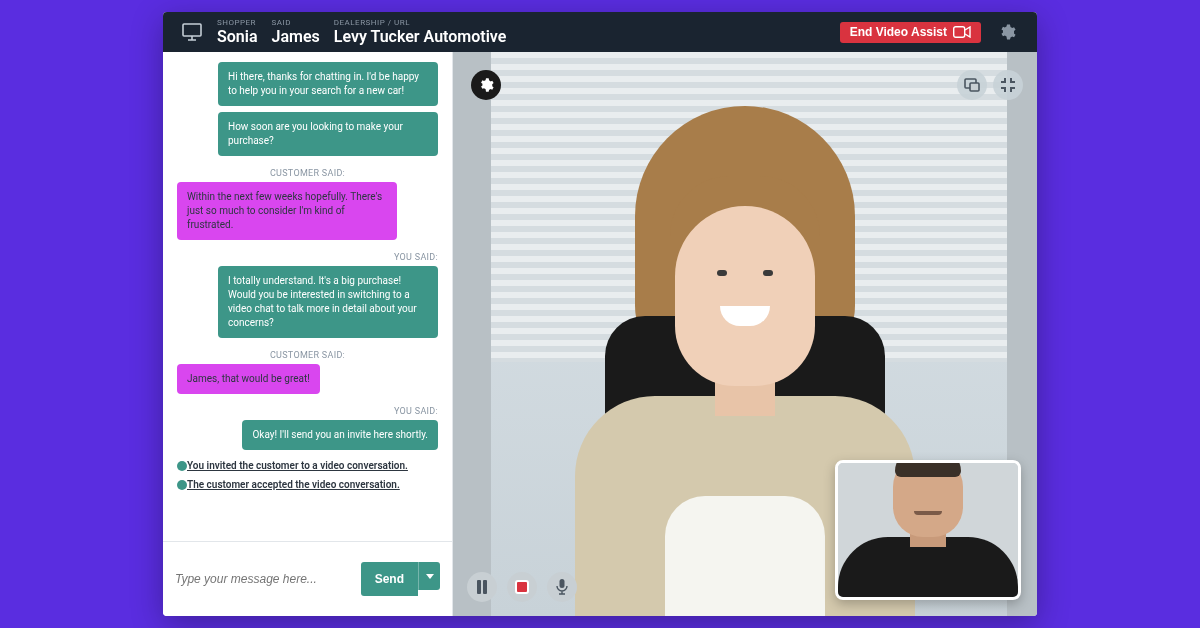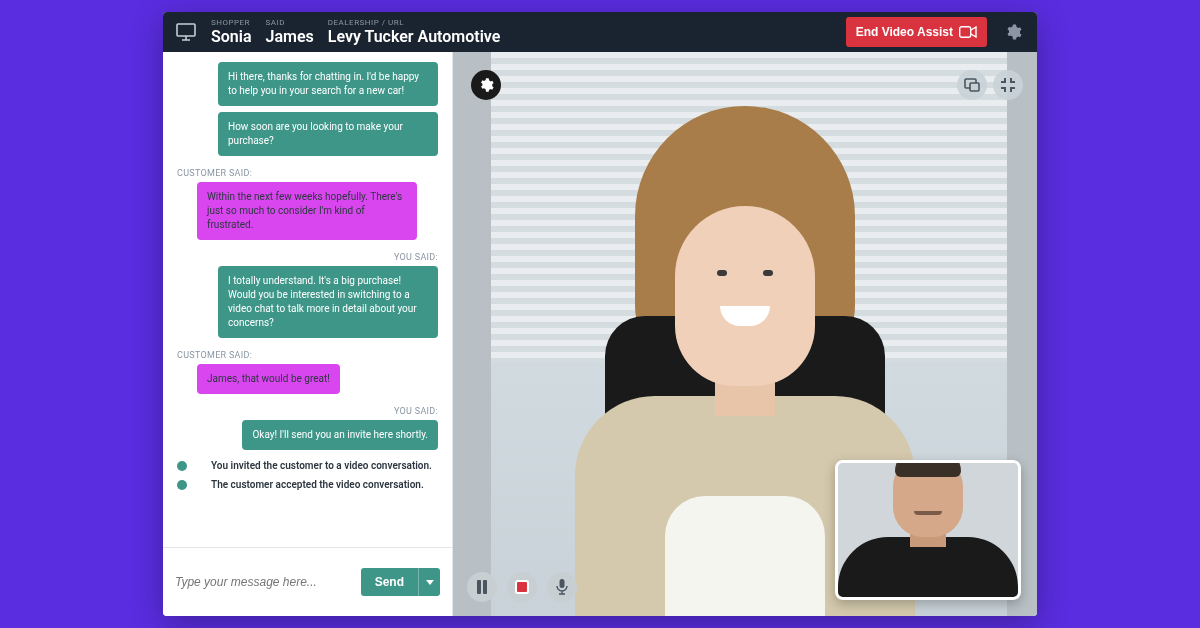--- a/index.html
+++ b/index.html
@@ -1,40 +1,40 @@
 <!DOCTYPE html>
 <html><head>
 <meta charset="utf-8">
 <style>
   * { box-sizing: border-box; margin: 0; padding: 0; }
   html, body { width: 1200px; height: 628px; overflow: hidden; font-family: -apple-system, BlinkMacSystemFont, "Segoe UI", Roboto, Arial, sans-serif; }
   body { background: #5a2de0; display: flex; align-items: center; justify-content: center; }
   .app-window { width: 874px; height: 604px; background: #fff; border-radius: 4px; box-shadow: 0 8px 32px rgba(0,0,0,0.3); display: flex; flex-direction: column; overflow: hidden; }
-  .header { background: #1a2430; height: 40px; display: flex; align-items: center; padding: 0 12px; color: #fff; gap: 14px; }
+  .header { background: #1a2430; height: 40px; display: flex; align-items: center; padding: 0 18px; color: #fff; gap: 14px; }
   .header-icon { width: 22px; height: 22px; display: flex; align-items: center; justify-content: center; }
   .header-group { display: flex; flex-direction: column; justify-content: center; line-height: 1.1; }
   .header-label { font-size: 8px; color: #8a96a3; letter-spacing: 0.5px; }
   .header-value { font-size: 16px; font-weight: 600; color: #fff; }
   .header-spacer { flex: 1; }
-  .end-btn { background: #d9333f; color: #fff; border: none; border-radius: 3px; height: 30px; padding: 0 10px; font-size: 12px; font-weight: 600; display: flex; align-items: center; gap: 6px; cursor: pointer; }
+  .end-btn { background: #d9333f; color: #fff; border: none; border-radius: 3px; height: 21px; padding: 0 10px; font-size: 12px; font-weight: 600; display: flex; align-items: center; gap: 6px; cursor: pointer; }
   .gear-btn { width: 24px; height: 24px; display: flex; align-items: center; justify-content: center; cursor: pointer; color: #8a96a3; }
   .body { flex: 1; display: flex; min-height: 0; }
   .chat-pane { width: 290px; border-right: 1px solid #e2e6ea; display: flex; flex-direction: column; background: #fff; }
   .chat-scroll { flex: 1; overflow: hidden; padding: 10px 14px 6px 14px; display: flex; flex-direction: column; }
-  .said-label { font-size: 9px; color: #8a96a3; letter-spacing: 0.3px; margin: 6px 0 4px 0; }
+  .said-label { font-size: 9px; color: #8a96a3; letter-spacing: 0.3px; margin: 6px 0 4px 0; text-align: center; }
   .said-label.right { text-align: right; }
-  .bubble { border-radius: 4px; padding: 8px 10px; font-size: 10px; line-height: 1.4; margin-bottom: 6px; max-width: 220px; margin-left: 20px; }
+  .bubble { border-radius: 4px; padding: 8px 10px; font-size: 10px; line-height: 1.4; margin-bottom: 6px; max-width: 220px; }
   .bubble.agent { background: #3d9688; color: #fff; align-self: flex-end; }
   .bubble.customer { background: #d946ef; color: #2d3640; align-self: flex-start; }
-  .system-row { display: flex; align-items: center; gap: 24px; font-size: 10px; color: #2d3640; margin: 4px 0; font-weight: 600; }
+  .system-row { display: flex; align-items: center; gap: 0; font-size: 10px; color: #2d3640; margin: 4px 0; font-weight: 600; text-decoration: underline; }
   .system-dot { width: 10px; height: 10px; border-radius: 50%; background: #3d9688; flex-shrink: 0; }
   .compose { border-top: 1px solid #e2e6ea; padding: 20px 12px; display: flex; align-items: center; gap: 8px; }
   .compose input { flex: 1; border: none; outline: none; font-size: 12px; font-style: italic; color: #8a96a3; background: transparent; }
   .send-group { display: flex; }
-  .send-btn { background: #3d9688; color: #fff; border: none; height: 28px; padding: 0 14px; font-size: 12px; font-weight: 600; border-radius: 3px 0 0 3px; cursor: pointer; }
+  .send-btn { background: #3d9688; color: #fff; border: none; height: 34px; padding: 0 14px; font-size: 12px; font-weight: 600; border-radius: 3px 0 0 3px; cursor: pointer; }
   .send-dd { background: #3d9688; color: #fff; border: none; border-left: 1px solid rgba(255,255,255,0.3); height: 28px; width: 22px; border-radius: 0 3px 3px 0; cursor: pointer; display: flex; align-items: center; justify-content: center; }
   .video-pane { flex: 1; position: relative; background: linear-gradient(180deg, #dbe3e8 0%, #c8d2d8 100%); overflow: hidden; }
   
   .window-bg { position: absolute; inset: 0; }
   .blinds { position: absolute; top: 0; left: 0; right: 0; height: 55%; background: repeating-linear-gradient(180deg, #e9edef 0 6px, #d5dce0 6px 12px); }
   .wall { position: absolute; top: 0; bottom: 0; left: 0; width: 38px; background: #b8c0c5; }
   .wall.right { left: auto; right: 0; width: 30px; }
   .person { position: absolute; left: 50%; transform: translateX(-50%); bottom: 0; width: 400px; height: 480px; }
   .chair { position: absolute; left: 50%; transform: translateX(-50%); bottom: 0; width: 280px; height: 300px; background: #1a1a1a; border-radius: 40px 40px 0 0; }
   .torso { position: absolute; left: 50%; transform: translateX(-50%); bottom: 0; width: 340px; height: 220px; background: #d4c9ad; border-radius: 80px 80px 0 0; }

